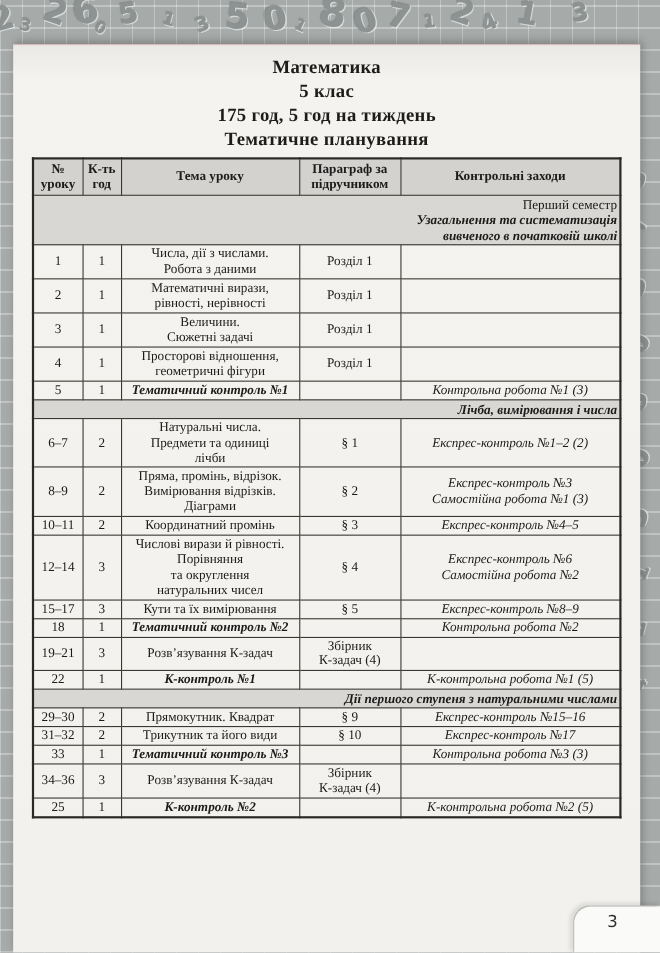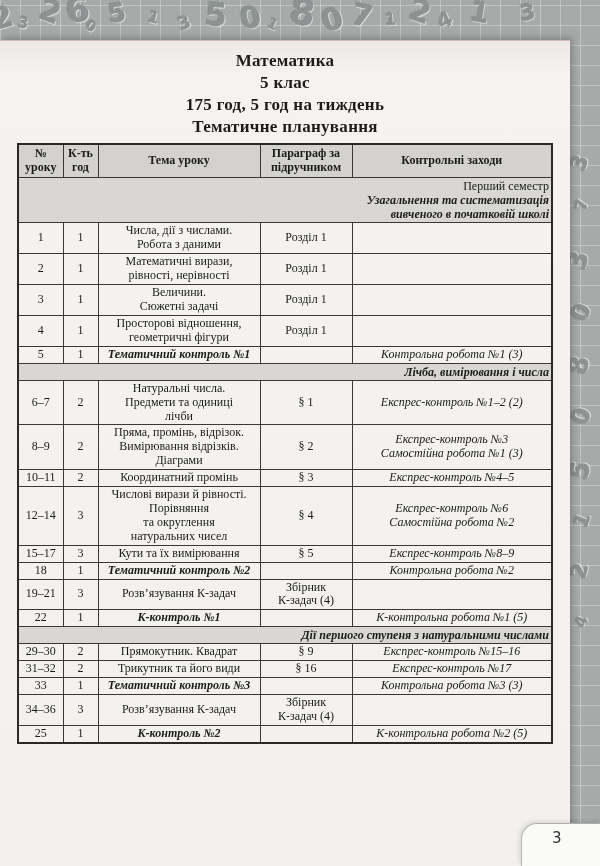--- a/index.html
+++ b/index.html
@@ -14,21 +14,21 @@
   .decor-digit{
     position:absolute;
     font-family:"DejaVu Sans", sans-serif;
     font-weight:bold;
     color:#8d9392;
     text-shadow:1px 1px 0 rgba(255,255,255,.55), -1px -1px 1px rgba(90,95,94,.40);
     user-select:none;
     z-index:1;
   }
   .page{
-    position:absolute;left:0;top:40px;width:570px;height:826px;
+    position:absolute;left:12px;top:40px;width:570px;height:826px;
     background:linear-gradient(180deg,#ebe9e5,#f4f3ef 34px,#f2f1ed);
     box-shadow:2px -2px 7px rgba(50,50,50,.35);
     z-index:2;
   }
   .page::before{
     content:"";position:absolute;top:0;left:0;right:0;height:1px;
     background:rgba(175,110,110,.40);
   }
   .title-block{margin-top:10px;text-align:center;color:#1d1c1a;}
   .title-line{font-size:17px;font-weight:bold;line-height:1.3;letter-spacing:.3px;}
@@ -246,21 +246,21 @@
           <td class="c-no">29–30</td>
           <td class="c-h">2</td>
           <td class="c-topic">Прямокутник. Квадрат</td>
           <td class="c-par">§ 9</td>
           <td class="c-ctl">Експрес-контроль №15–16</td>
         </tr>
         <tr>
           <td class="c-no">31–32</td>
           <td class="c-h">2</td>
           <td class="c-topic">Трикутник та його види</td>
-          <td class="c-par">§ 16</td>
+          <td class="c-par">§ 10</td>
           <td class="c-ctl">Експрес-контроль №17</td>
         </tr>
         <tr>
           <td class="c-no">33</td>
           <td class="c-h">1</td>
           <td class="c-topic b">Тематичний контроль №3</td>
           <td class="c-par"></td>
           <td class="c-ctl">Контрольна робота №3 (3)</td>
         </tr>
         <tr>

